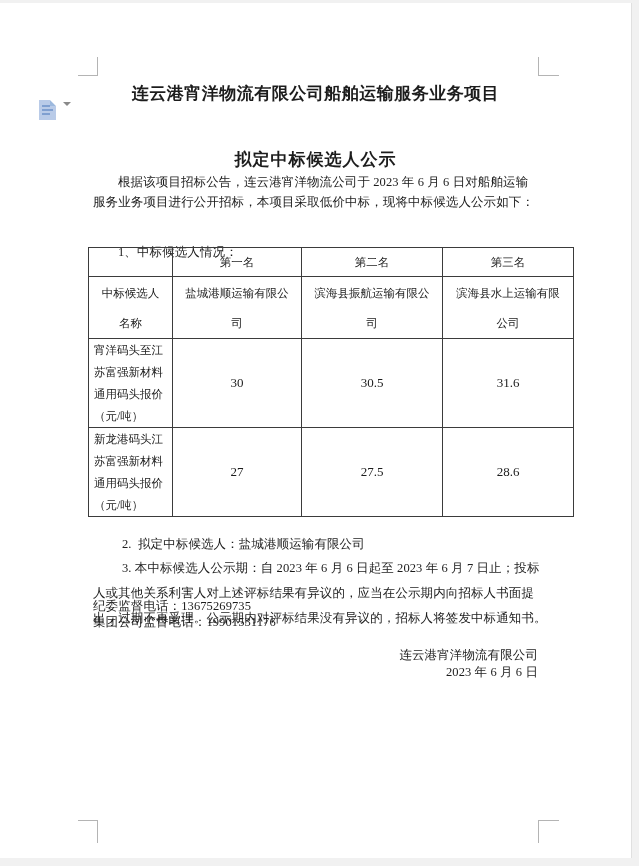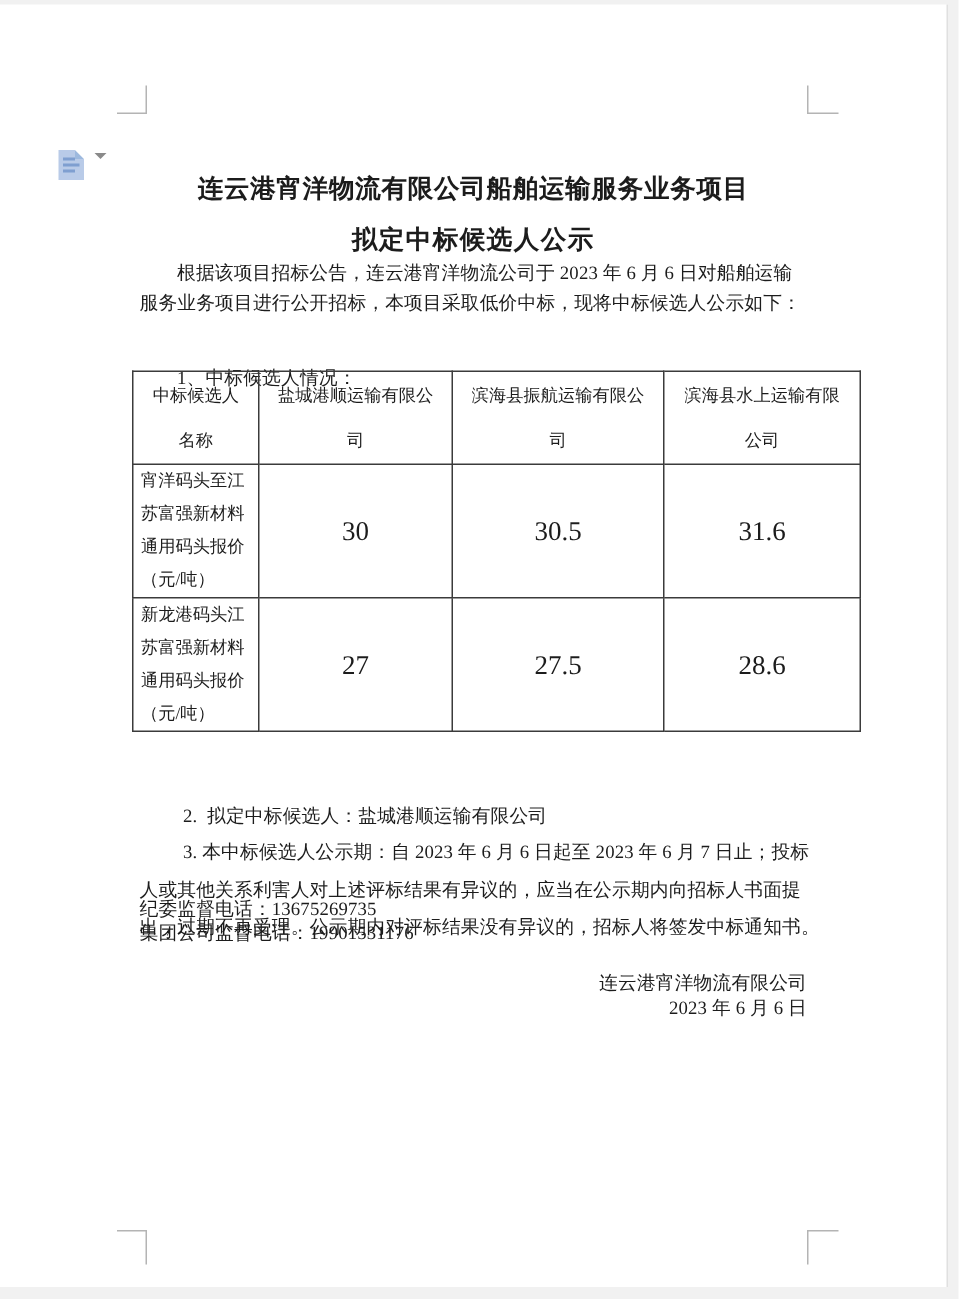--- a/index.html
+++ b/index.html
@@ -28,21 +28,21 @@
     border-left:6px solid transparent;border-top:6px solid #ffffff;}
   .paste-doc .fold2{position:absolute;right:0;top:0;width:0;height:0;
     border-right:6px solid transparent;border-bottom:6px solid #9db9de;}
   .paste-doc .ln{position:absolute;left:3px;height:2px;background:#7f9fd0;}
   .paste-arrow{position:absolute;left:27px;top:9px;width:8px;}
   .paste-arrow .bar{width:8px;height:1px;background:#8a8a8a;margin-bottom:2px;}
   .paste-arrow .tri{width:0;height:0;border-left:4px solid transparent;border-right:4px solid transparent;border-top:4px solid #8a8a8a;}
 
   
   .content{left:93px;width:445px;}
-  .title{top:114px;font-size:17px;font-weight:bold;text-align:center;white-space:nowrap;letter-spacing:0.5px;}
+  .title{top:82px;font-size:17px;font-weight:bold;text-align:center;white-space:nowrap;letter-spacing:0.5px;}
   .subtitle{top:148px;font-size:17px;font-weight:bold;text-align:center;white-space:nowrap;letter-spacing:1px;}
   .para{font-size:12.5px;white-space:pre;letter-spacing:0.1px;}
   .intro{top:172px;line-height:20px;text-indent:25px;}
   .item1{top:245px;text-indent:25px;line-height:14px;}
   .item2{top:536px;text-indent:29px;line-height:16px;}
   .item3{top:556px;line-height:25px;text-indent:29px;}
   .phones{top:598px;line-height:16px;}
   .sig{top:647px;line-height:17px;text-align:right;}
 
   
@@ -51,21 +51,21 @@
     border:1px solid #3b3b3b;text-align:center;vertical-align:middle;
     font-size:11.5px;padding:0 5px;white-space:pre;overflow:hidden;
   }
   tr.r-head{height:29px;}
   tr.r-names{height:62px;}
   tr.r-names td{line-height:30px;}
   tr.r-q1{height:88px;}
   tr.r-q2{height:86px;}
   td.lbl{line-height:22px;text-align:left;padding:0 5px;}
   td.lbl-center{line-height:26px;}
-  td.num{font-size:18px;}
+  td.num{font-size:13px;}
 </style>
 </head>
 <body>
 
 <div class="abs page"></div>
 
 <div class="abs mark mark-tl"></div>
 <div class="abs mark mark-tr"></div>
 <div class="abs mark mark-bl"></div>
 <div class="abs mark mark-br"></div>
@@ -90,20 +90,26 @@
 <div class="abs content para item1">1、中标候选人情况：</div>
 
 <table class="abs bid-table">
   <colgroup>
     <col style="width:84px">
       <col style="width:129px">
       <col style="width:141px">
       <col style="width:131px">
   </colgroup>
   <tbody>
+      <tr class="r-head">
+    <td></td>
+    <td>第一名</td>
+    <td>第二名</td>
+    <td>第三名</td>
+  </tr>
   <tr class="r-names">
     <td class="lbl-center">中标候选人
 名称</td>
     <td>盐城港顺运输有限公
 司</td>
     <td>滨海县振航运输有限公
 司</td>
     <td>滨海县水上运输有限
 公司</td>
   </tr>

